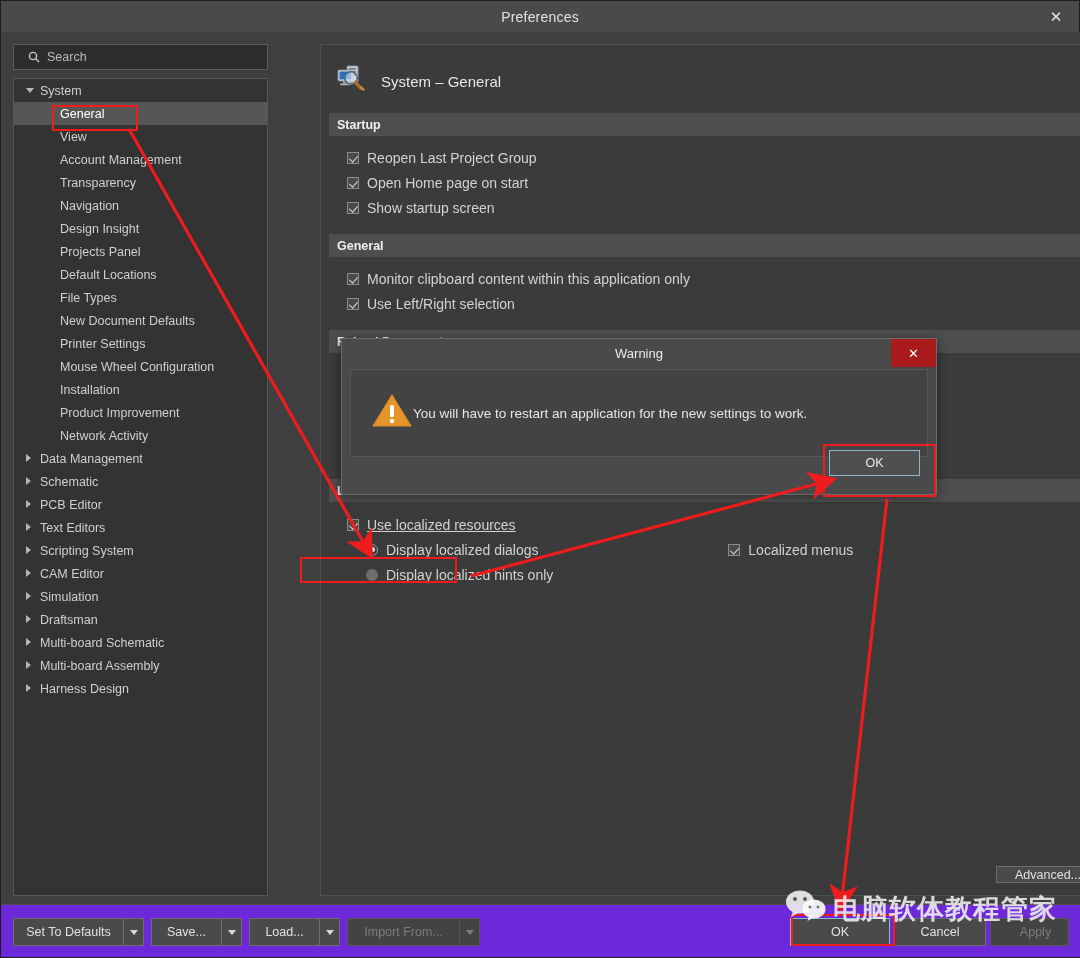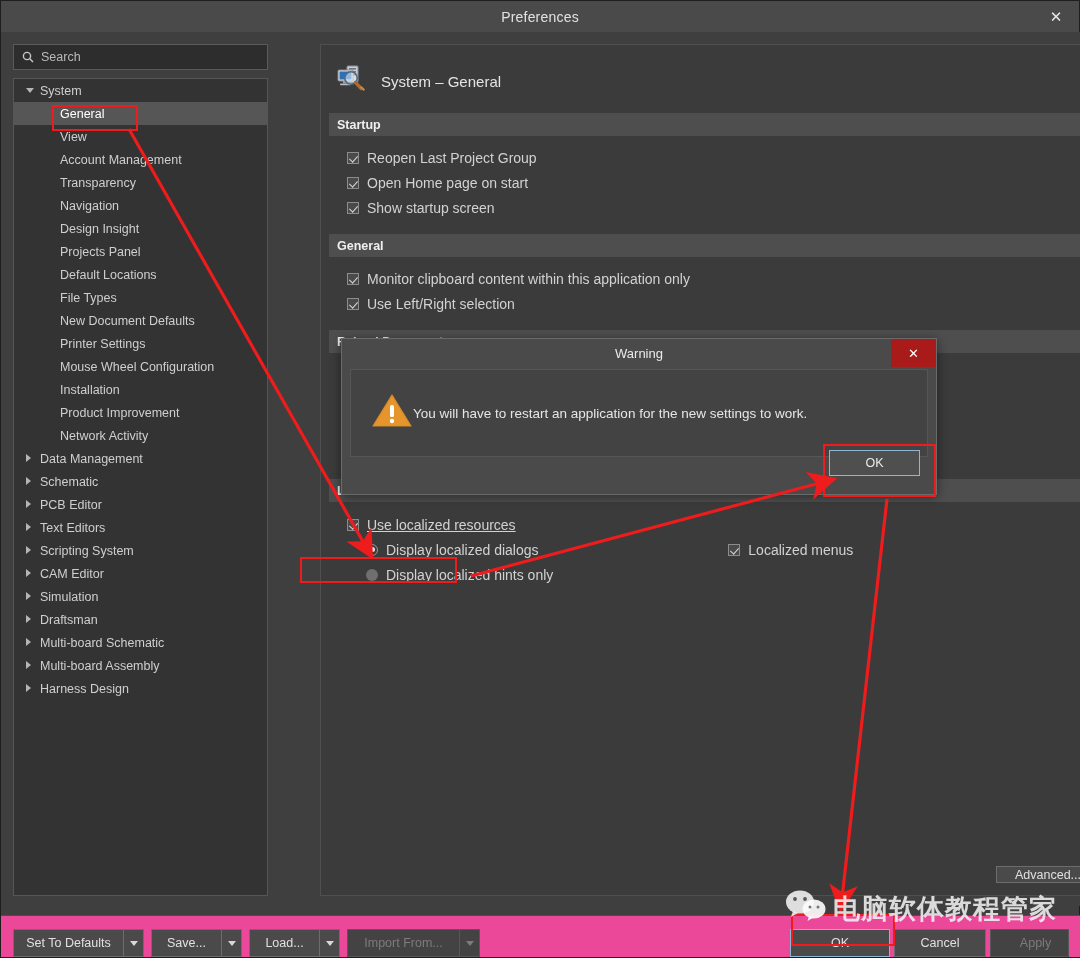--- a/index.html
+++ b/index.html
@@ -44,21 +44,21 @@
   
   .leftpane {
     position: absolute; left: 12px; top: 12px;
     width: 255px; height: 852px;
   }
   .searchbox {
     width: 255px; height: 26px;
     background: #2d2d2d;
     border: 1px solid #5a5a5a;
     display: flex; align-items: center;
-    padding-left: 8px; gap: 7px;
+    padding-left: 14px; gap: 7px;
   }
   .search-icon svg { display: block; }
   .search-placeholder { font-size: 12.5px; color: #b9b9b9; }
 
   .tree {
     position: absolute; left: 0; top: 34px;
     width: 255px; height: 818px;
     background: #333333;
     border: 1px solid #565656;
     overflow: hidden;
@@ -178,22 +178,22 @@
     background: #4a4a4a;
     border: 1px solid #6d6d6d;
     color: #e0e0e0; font-size: 12.5px;
     display: flex; align-items: center; justify-content: center;
     cursor: pointer;
   }
 
   
   .footer {
     position: absolute; left: 0; bottom: 0;
-    width: 1080px; height: 42px;
-    background: #ec4899;
+    width: 1080px; height: 53px;
+    background: #6d28d9;
     border-top: 1px solid #4d4d4d;
   }
   .btn {
     position: absolute;
     background: #4a4a4a;
     border: 1px solid #6d6d6d;
     color: #e0e0e0;
     font-size: 12.5px;
     display: flex; align-items: center; justify-content: center;
     height: 28px;

